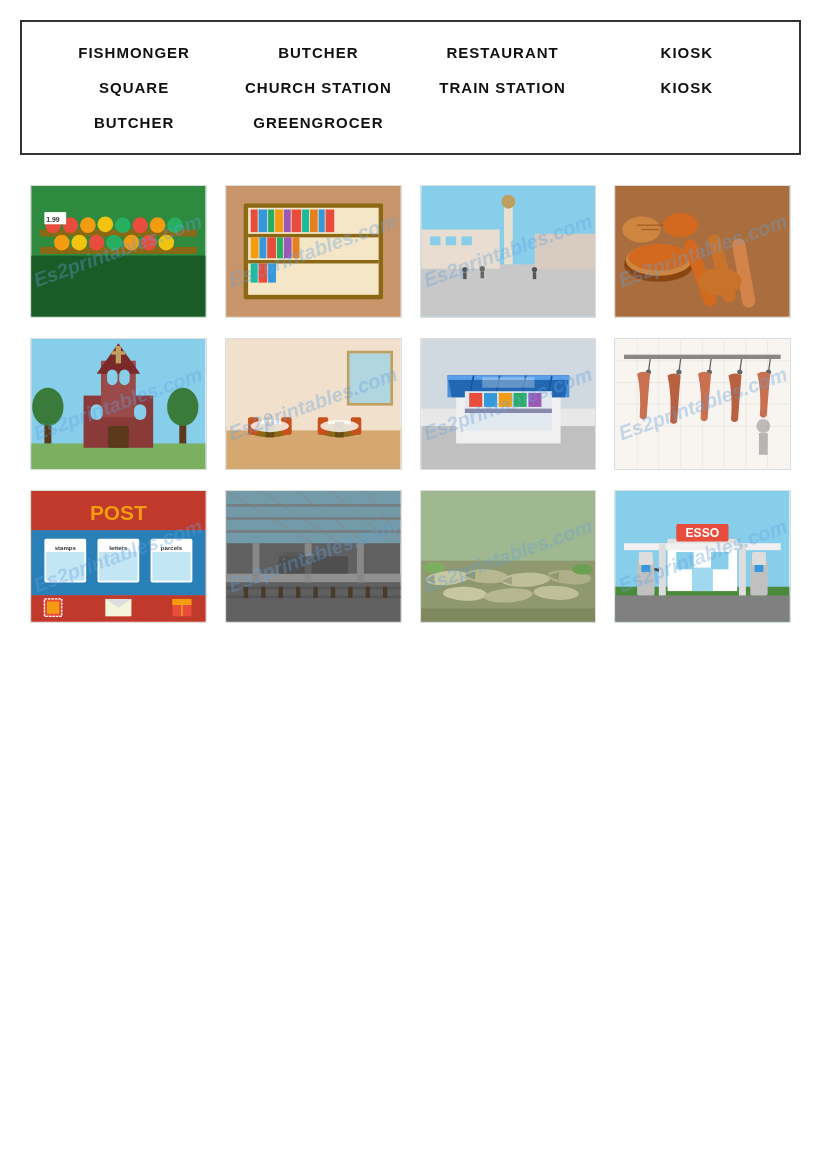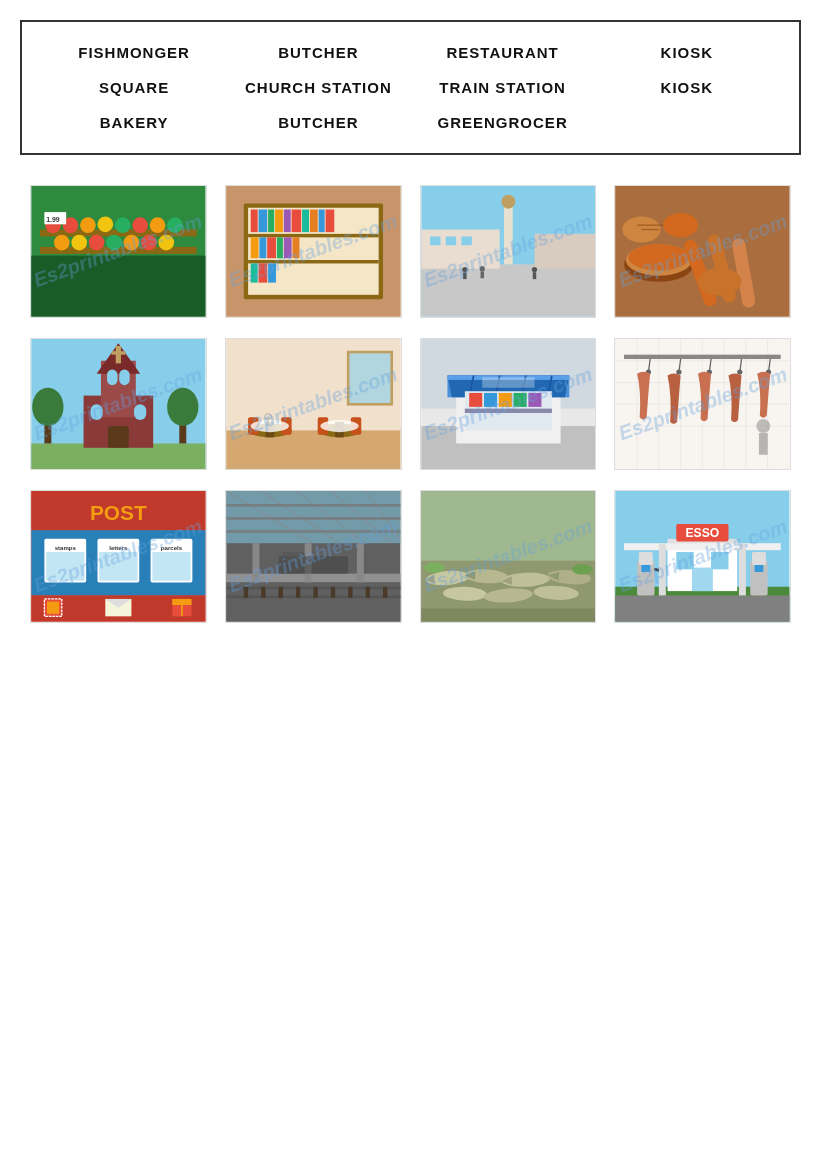--- a/index.html
+++ b/index.html
@@ -83,21 +83,20 @@
 
 <div class="word-box">
 <div class="word-item">FISHMONGER</div>
     <div class="word-item">BUTCHER</div>
     <div class="word-item">RESTAURANT</div>
     <div class="word-item">KIOSK</div>
     <div class="word-item">SQUARE</div>
     <div class="word-item">CHURCH STATION</div>
     <div class="word-item">TRAIN STATION</div>
     <div class="word-item">KIOSK</div>
-    <div class="word-item">BAKERY</div>
     <div class="word-item">BUTCHER</div>
     <div class="word-item">GREENGROCER</div>
   </div>
 
 <div class="images-grid">
 <div class="image-cell">
       <div class="image-placeholder">
         <div class="img-cell-wrapper"><svg width="100%" height="100%" viewBox="0 0 200 150" xmlns="http://www.w3.org/2000/svg">
       <rect width="200" height="150" fill="#2d8a3e"></rect>
       <rect x="0" y="80" width="200" height="70" fill="#1a5c28"></rect>

